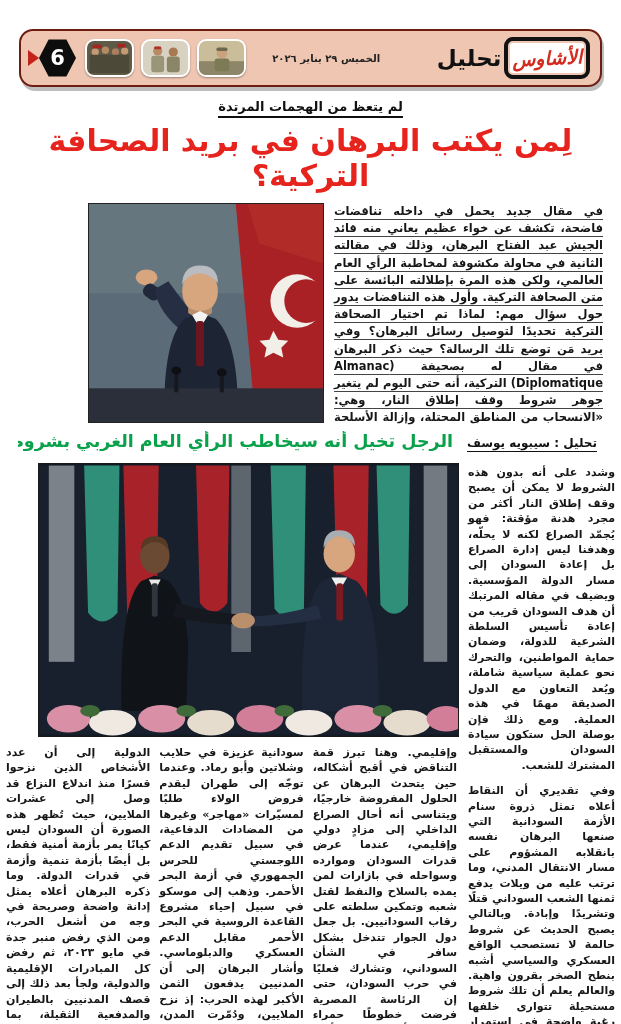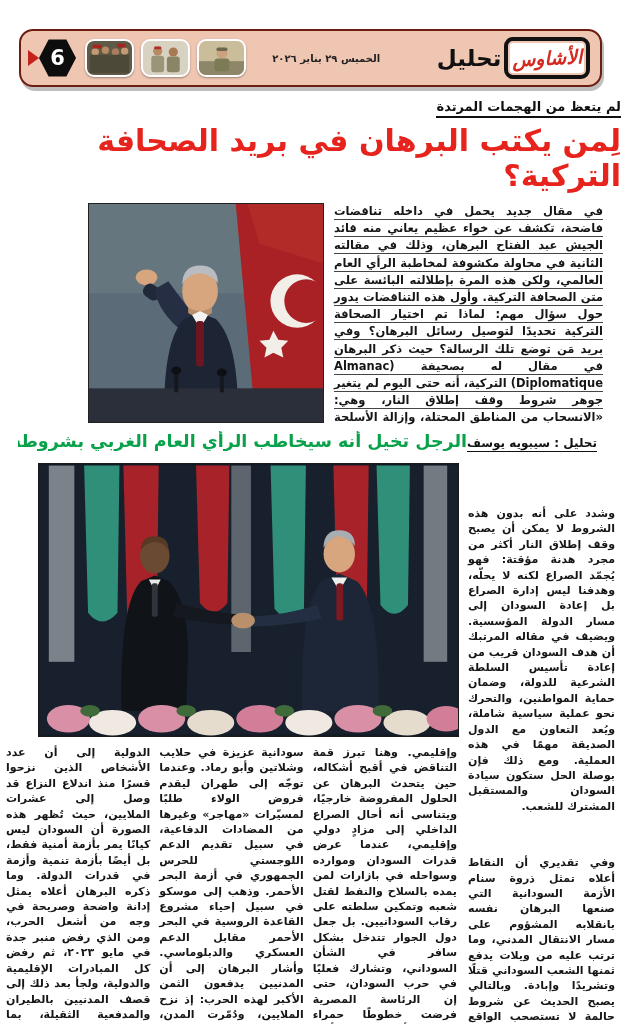--- a/index.html
+++ b/index.html
@@ -39,55 +39,55 @@
     width:0; height:0; border-top:8px solid transparent; border-bottom:8px solid transparent;
     border-left:11px solid #c4231b; margin-left:-3px;
   }
   .page-badge {
     width:37px; height:40px; background:#0d0d0d; color:#fff;
     clip-path:polygon(26% 4%, 74% 4%, 100% 50%, 74% 96%, 26% 96%, 0% 50%);
     display:flex; align-items:center; justify-content:center;
     font-size:21px; font-weight:900;
   }
   
-  .kicker-row { margin-top:9px; }
+  .kicker-row { margin-top:9px; text-align:center; }
   .kicker {
     display:inline-block; font-size:13px; font-weight:900; color:#101010;
     border-bottom:2px solid #101010; padding-bottom:2px;
   }
   .headline {
-    margin-top:5px; text-align:right; color:#e6231c;
+    margin-top:5px; text-align:center; color:#e6231c;
     font-size:30px; font-weight:900; letter-spacing:-.5px;
   }
   
   .intro-row { margin:10px 18px 0 16px; display:flex; gap:10px; height:222px; overflow:hidden; }
   .intro-text {
     flex:1; font-size:11.5px; font-weight:700; line-height:17.2px;
     text-align:justify; text-justify:inter-word;
     text-decoration:underline; text-decoration-thickness:1px; text-underline-offset:3.5px;
     text-decoration-color:#444;
   }
   .photo-top { width:236px; height:220px; border:1px solid #222; margin-left:72px; flex:none; background:#4f5d69; }
   .photo-top svg, .photo-main svg { display:block; width:100%; height:100%; }
   
   .byline-row { margin:6px 24px 0 18px; display:flex; align-items:baseline; height:26px; }
   .byline {
     font-size:12px; font-weight:900; color:#111;
-    border-bottom:1.5px solid #111; padding-bottom:1px; white-space:nowrap;
+    border-bottom:1.5px solid #111; padding-bottom:1px; margin-left:14px; white-space:nowrap;
   }
   .subheadline {
     flex:1; text-align:center; color:#0aa14b; font-size:17.5px; font-weight:900; white-space:nowrap; overflow:hidden;
   }
   
   .main-row { margin:6px 0 0 0; display:flex; height:612px; }
   .col-right {
     width:160px; flex:none; padding:2px 6px 0 7px;
     font-size:11px; font-weight:700; line-height:15.4px; text-align:justify; overflow:hidden;
   }
-  .col-right p { margin-bottom:10px;margin-top:41px; }
+  .col-right p { margin-bottom:10px; }
   .left-wrap { flex:1; display:flex; flex-direction:column; min-width:0; }
   .photo-main {
     height:274px; margin:0 2px 8px 38px; border:1px solid #1a1a1a; background:#131a24; flex:none;
   }
   .flow-cols {
     flex:1; margin:0 4px 2px 6px; overflow:hidden;
     columns:3; column-gap:9px; column-fill:auto;
     font-size:11px; font-weight:700; line-height:15.4px; text-align:justify;
   }
 </style>

